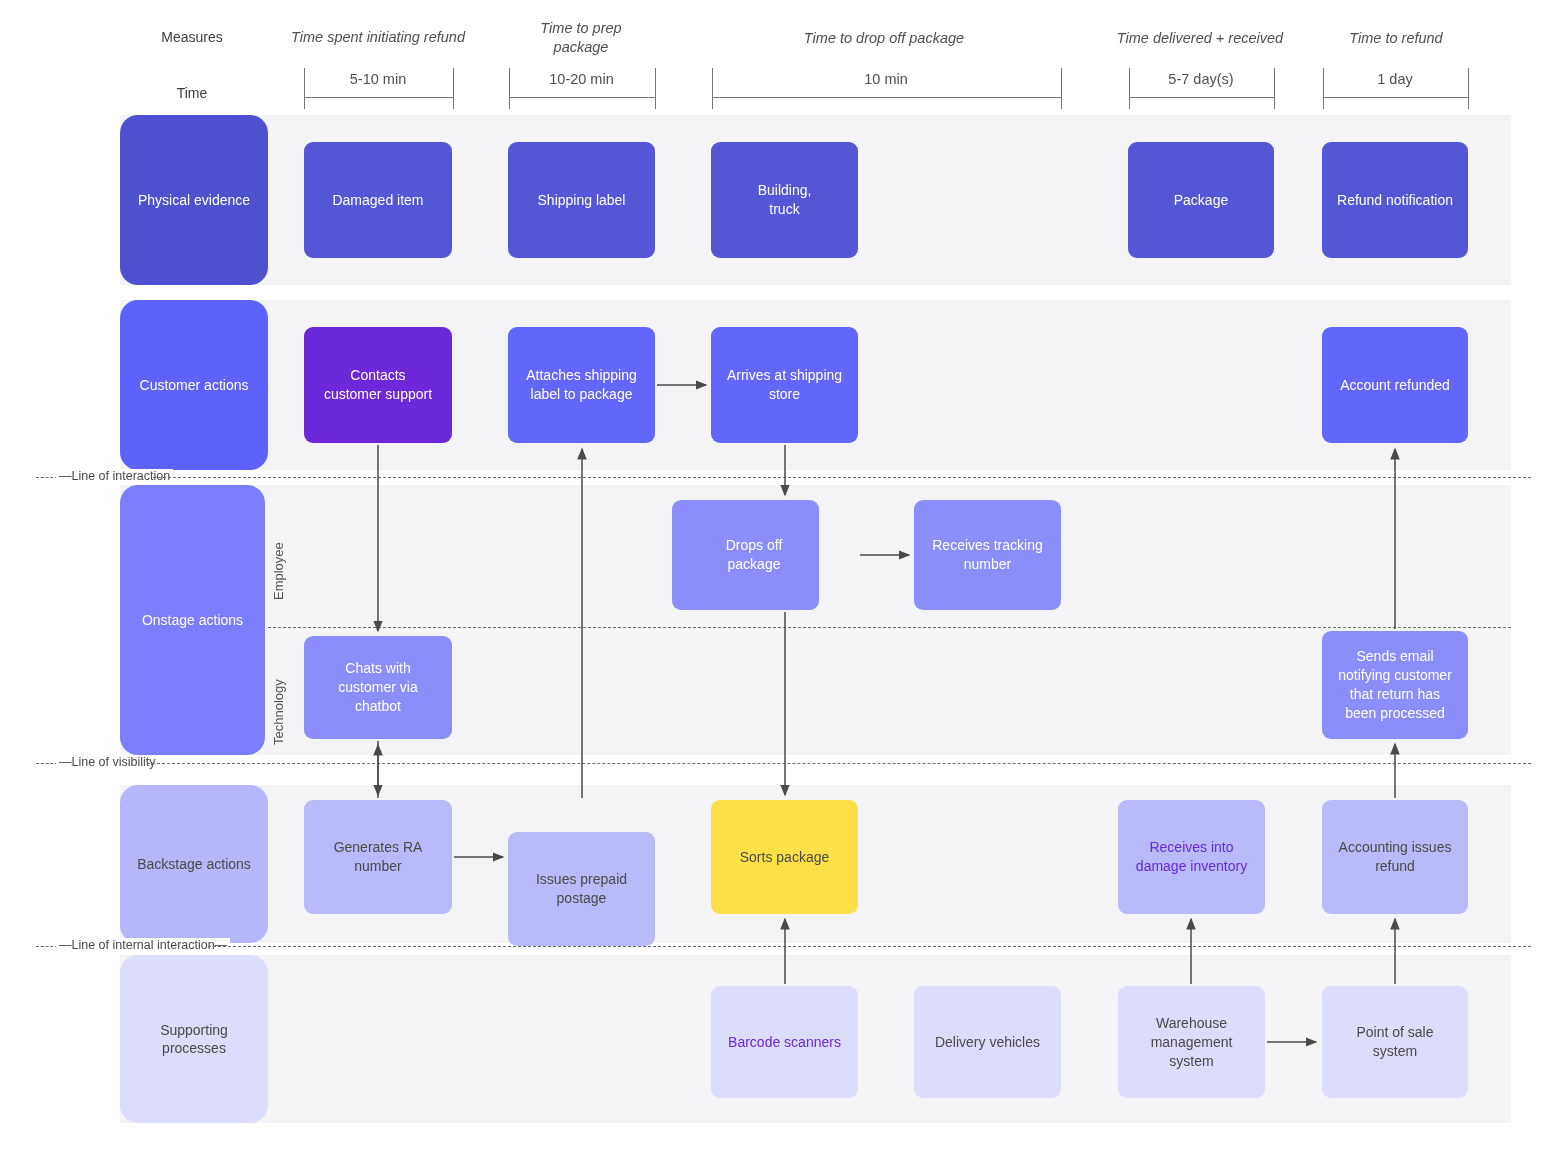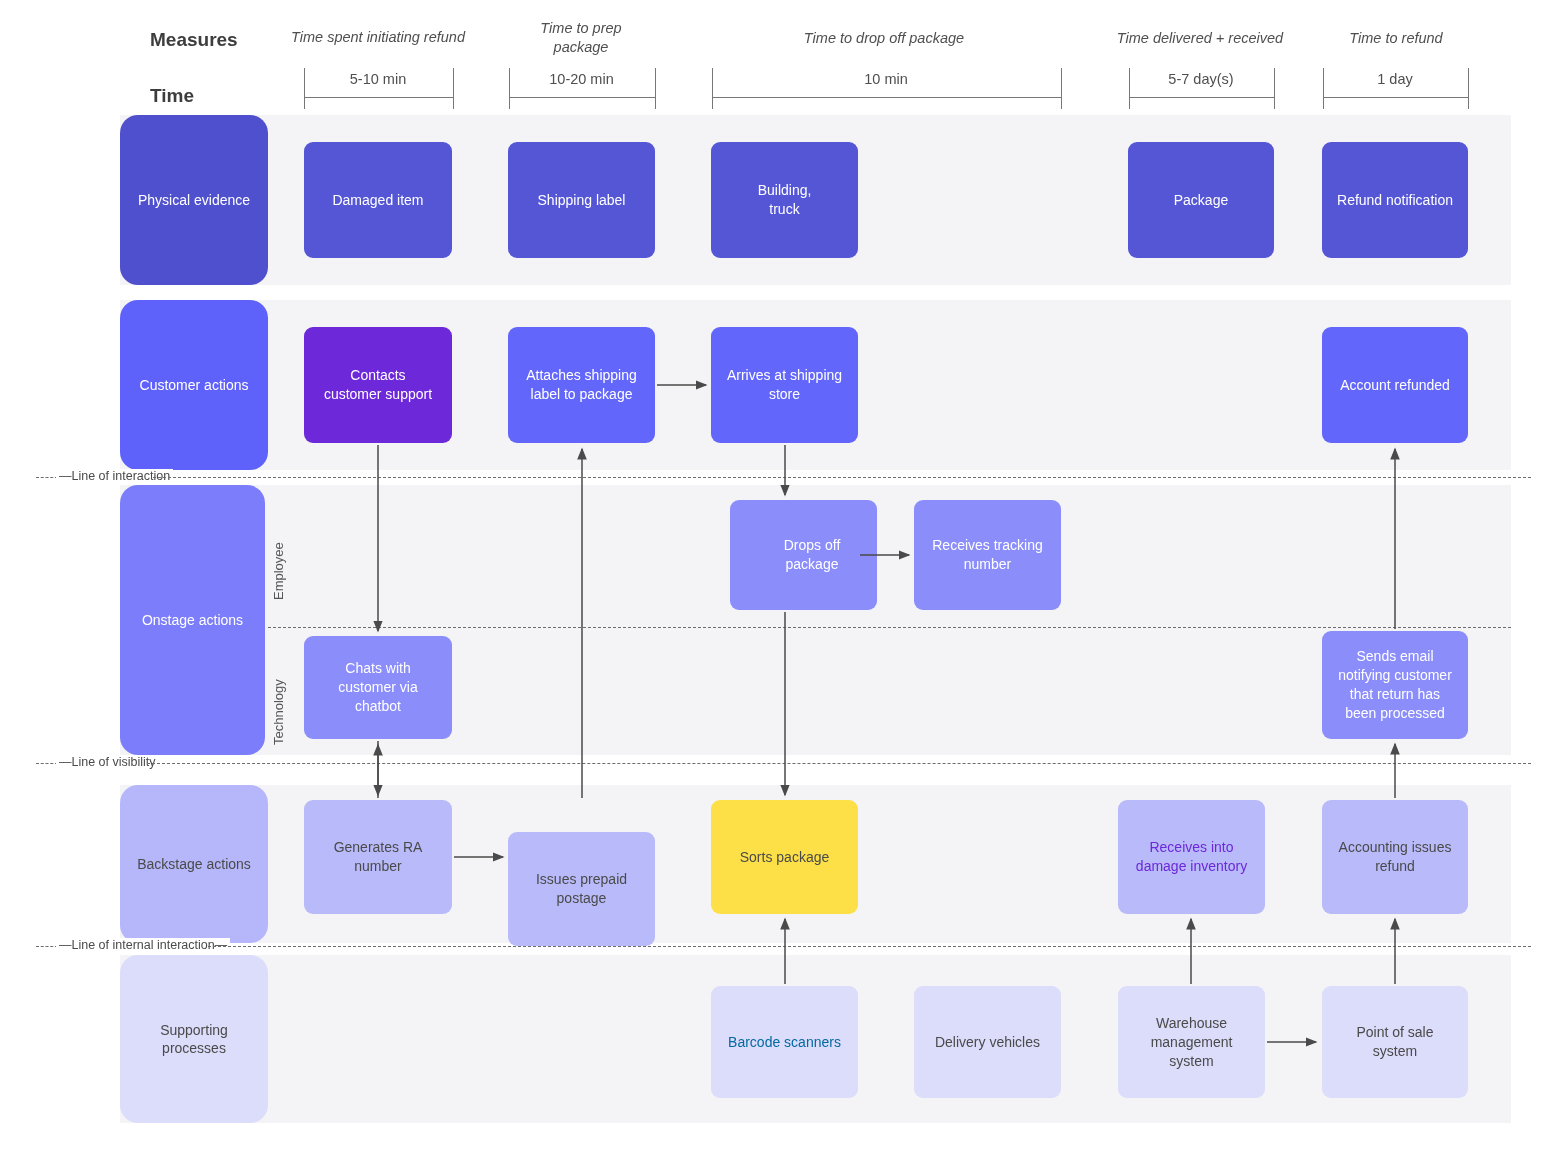--- a/index.html
+++ b/index.html
@@ -6,22 +6,22 @@
   body{
     width:1566px;height:1162px;position:relative;overflow:hidden;
     font-family:"Liberation Sans","DejaVu Sans",sans-serif;
     color:#4a4a4a;
   }
   #canvas{position:absolute;inset:0;}
   .abs{position:absolute;box-sizing:border-box;}
 
   
   .hdr-key{
-    font-size:19px;font-weight:bold;color:#3d3d3d;
-    text-align:left;
+    font-size:14px;font-weight:normal;color:#3d3d3d;
+    text-align:center;
   }
   .measure-label{
     font-size:14.5px;font-style:italic;color:#4f4f4f;
     text-align:center;line-height:19px;
   }
   .time-label{
     font-size:14.5px;color:#4f4f4f;text-align:center;
   }
   .tick-rule{
     border-top:1.3px solid #777;
@@ -138,21 +138,21 @@
   <div class="abs card" style="left:1322px;top:142px;width:146px;height:116px;background:#5456d6;color:#fff;white-space:pre-line;">Refund notification</div>
 
   <div class="abs card" style="left:304px;top:327px;width:148px;height:116px;background:#6d28d9;color:#fff;white-space:pre-line;">Contacts
 customer support</div>
   <div class="abs card" style="left:508px;top:327px;width:147px;height:116px;background:#6366fb;color:#fff;white-space:pre-line;">Attaches shipping
 label to package</div>
   <div class="abs card" style="left:711px;top:327px;width:147px;height:116px;background:#6366fb;color:#fff;white-space:pre-line;">Arrives at shipping
 store</div>
   <div class="abs card" style="left:1322px;top:327px;width:146px;height:116px;background:#6366fb;color:#fff;white-space:pre-line;">Account refunded</div>
 
-  <div class="abs card" style="left:730px;top:500px;width:147px;height:110px;background:#8b8dfb;color:#fff;white-space:pre-line;padding-left:26px;">Drops off package</div>
+  <div class="abs card" style="left:672px;top:500px;width:147px;height:110px;background:#8b8dfb;color:#fff;white-space:pre-line;padding-left:26px;">Drops off package</div>
   <div class="abs card" style="left:914px;top:500px;width:147px;height:110px;background:#8b8dfb;color:#fff;white-space:pre-line;">Receives tracking
 number</div>
 
   <div class="abs card" style="left:304px;top:636px;width:148px;height:103px;background:#8b8dfb;color:#fff;white-space:pre-line;">Chats with
 customer via
 chatbot</div>
   <div class="abs card" style="left:1322px;top:631px;width:146px;height:108px;background:#8b8dfb;color:#fff;white-space:pre-line;">Sends email
 notifying customer
 that return has
 been processed</div>
@@ -160,21 +160,21 @@
   <div class="abs card" style="left:304px;top:800px;width:148px;height:114px;background:#b9baf9;color:#4a4a4a;white-space:pre-line;">Generates RA
 number</div>
   <div class="abs card" style="left:508px;top:800px;width:147px;height:114px;background:#b9baf9;color:#4a4a4a;white-space:pre-line;margin-top:32px;">Issues prepaid
 postage</div>
   <div class="abs card" style="left:711px;top:800px;width:147px;height:114px;background:#fde047;color:#4a4a4a;white-space:pre-line;">Sorts package</div>
   <div class="abs card" style="left:1118px;top:800px;width:147px;height:114px;background:#b9baf9;color:#6d28d9;white-space:pre-line;">Receives into
 damage inventory</div>
   <div class="abs card" style="left:1322px;top:800px;width:146px;height:114px;background:#b9baf9;color:#4a4a4a;white-space:pre-line;">Accounting issues
 refund</div>
 
-  <div class="abs card" style="left:711px;top:986px;width:147px;height:112px;background:#dcdcfb;color:#0369a1;white-space:pre-line;">Barcode scanners</div>
+  <div class="abs card" style="left:711px;top:986px;width:147px;height:112px;background:#dcdcfb;color:#6d28d9;white-space:pre-line;">Barcode scanners</div>
   <div class="abs card" style="left:914px;top:986px;width:147px;height:112px;background:#dcdcfb;color:#4a4a4a;white-space:pre-line;">Delivery vehicles</div>
   <div class="abs card" style="left:1118px;top:986px;width:147px;height:112px;background:#dcdcfb;color:#4a4a4a;white-space:pre-line;">Warehouse
 management
 system</div>
   <div class="abs card" style="left:1322px;top:986px;width:146px;height:112px;background:#dcdcfb;color:#4a4a4a;white-space:pre-line;">Point of sale
 system</div>
 
   <div class="abs dash-stub" style="left:36px;top:477px;width:22px;"></div>
   <div class="abs divider-label" style="left:56px;top:469px;">—Line of interaction</div>
   <div class="abs divider" style="left:153px;top:477px;width:1378px;"></div>

